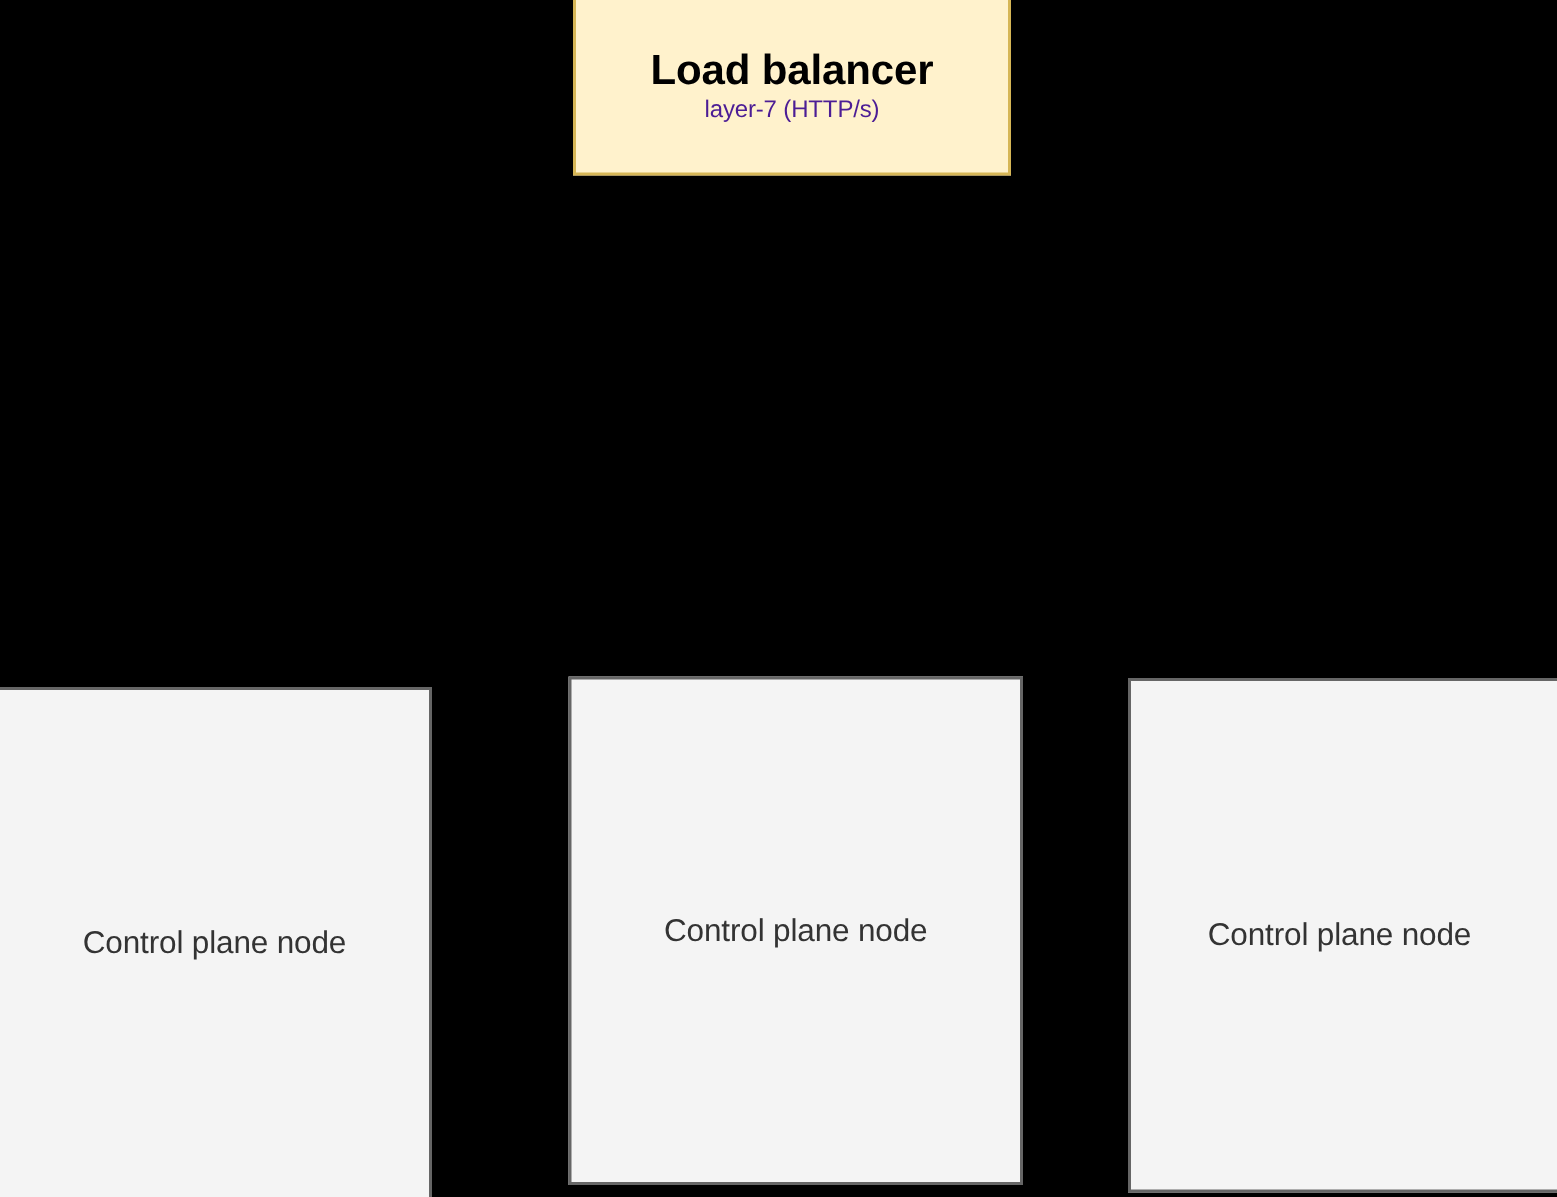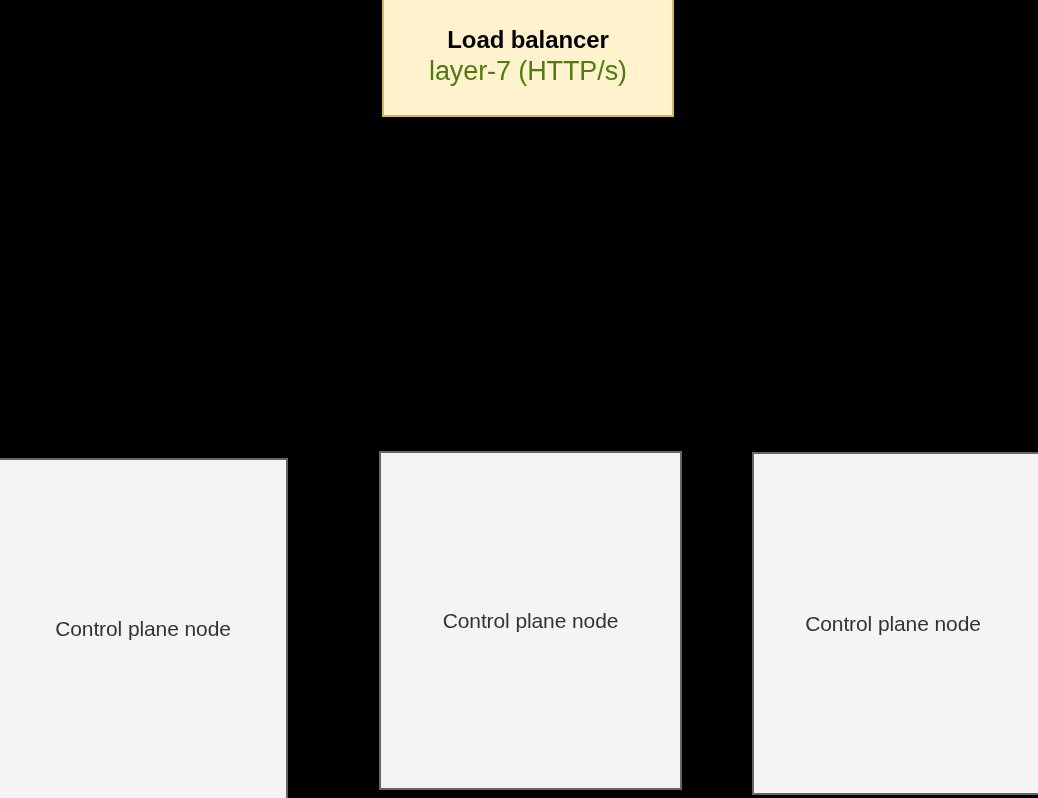--- a/index.html
+++ b/index.html
@@ -33,30 +33,30 @@
     background: #fff2cc;
     border: 2px solid #d6b656;
     box-sizing: border-box;
     display: flex;
     flex-direction: column;
     align-items: center;
     justify-content: center;
     line-height: 1.22;
   }
   .lb-title {
-    font-size: 24px;
+    font-size: 28px;
     font-weight: bold;
     color: #000000;
     letter-spacing: -0.1px;
     white-space: nowrap;
   }
   .lb-subtitle {
-    font-size: 27px;
+    font-size: 16px;
     font-weight: normal;
-    color: #4d7c0f;
+    color: #4c1d95;
     letter-spacing: -0.1px;
     white-space: nowrap;
   }
 
   
   .cp-node {
     position: absolute;
     background: #f4f4f4;
     border: 2px solid #666666;
     box-sizing: border-box;

